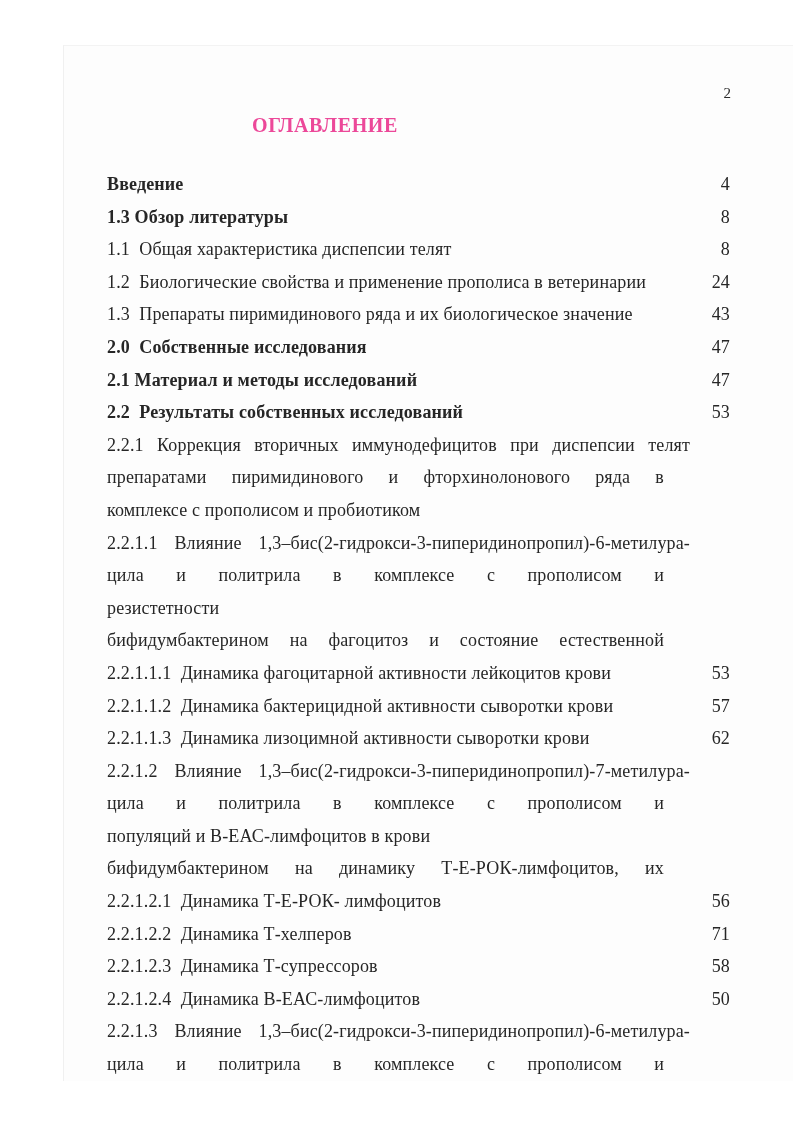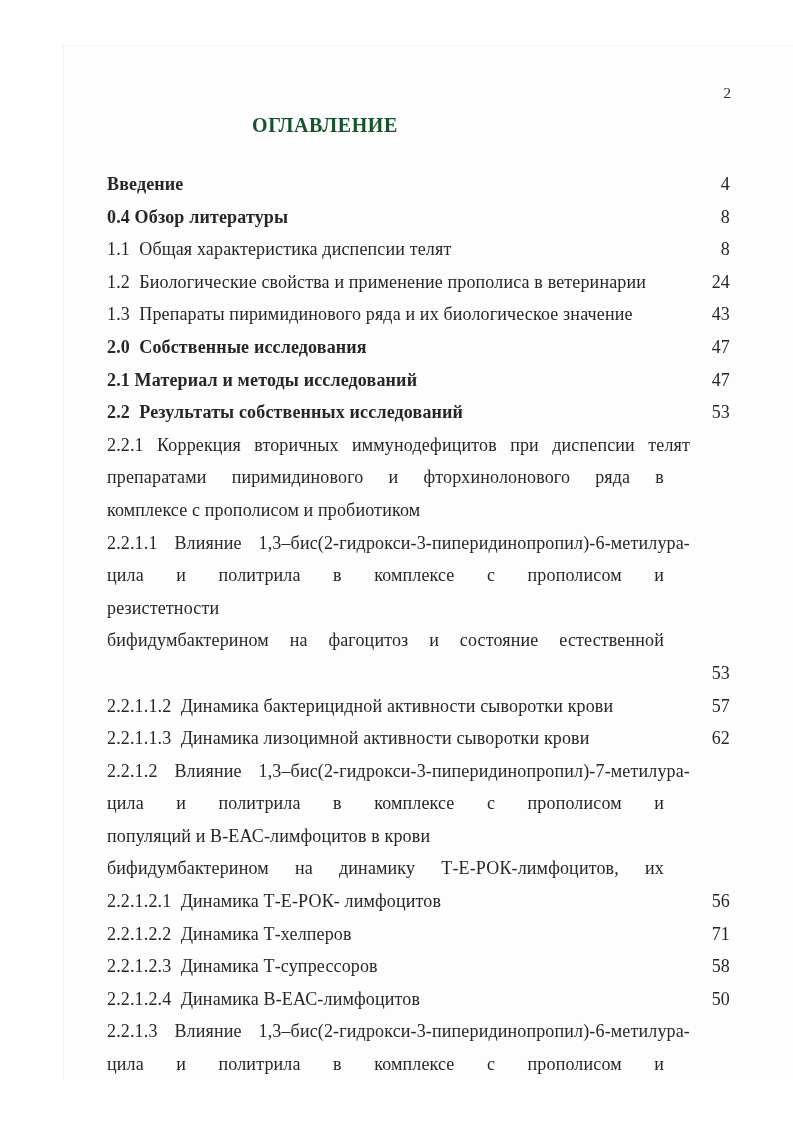--- a/index.html
+++ b/index.html
@@ -35,21 +35,21 @@
   }
   .doc-title {
     position: absolute;
     top: 114px;
     left: 0;
     width: 650px;
     text-align: center;
     font-weight: bold;
     font-size: 20px;
     letter-spacing: 0.6px;
-    color: #14532d;
+    color: #ec4899;
   }
   .toc {
     position: absolute;
     top: 168px;
     left: 0;
     width: 793px;
   }
   .toc-line {
     position: relative;
     height: 32.6px;
@@ -90,21 +90,21 @@
 <div class="page-number-top">2</div>
 
 <div class="doc-title">ОГЛАВЛЕНИЕ</div>
 
 <div class="toc" id="toc">
     <div class="toc-line bold">
       <span class="toc-text">Введение</span>
       <span class="page-num">4</span>
     </div>
     <div class="toc-line bold">
-      <span class="toc-text">0.4 Обзор литературы</span>
+      <span class="toc-text">1.3 Обзор литературы</span>
       <span class="page-num">8</span>
     </div>
     <div class="toc-line">
       <span class="toc-text">1.1&nbsp; Общая характеристика диспепсии телят</span>
       <span class="page-num">8</span>
     </div>
     <div class="toc-line">
       <span class="toc-text">1.2&nbsp; Биологические свойства и применение прополиса в ветеринарии</span>
       <span class="page-num">24</span>
     </div>
@@ -139,20 +139,21 @@
     <div class="toc-line cont just">
       <span class="toc-text">цила и политрила в комплексе с прополисом и</span>
     </div>
     <div class="toc-line cont">
       <span class="toc-text">резистетности</span>
     </div>
     <div class="toc-line cont just">
       <span class="toc-text">бифидумбактерином на фагоцитоз и состояние естественной</span>
     </div>
     <div class="toc-line">
+      <span class="toc-text">2.2.1.1.1&nbsp; Динамика фагоцитарной активности лейкоцитов крови</span>
       <span class="page-num">53</span>
     </div>
     <div class="toc-line">
       <span class="toc-text">2.2.1.1.2&nbsp; Динамика бактерицидной активности сыворотки крови</span>
       <span class="page-num">57</span>
     </div>
     <div class="toc-line">
       <span class="toc-text">2.2.1.1.3&nbsp; Динамика лизоцимной активности сыворотки крови</span>
       <span class="page-num">62</span>
     </div>

